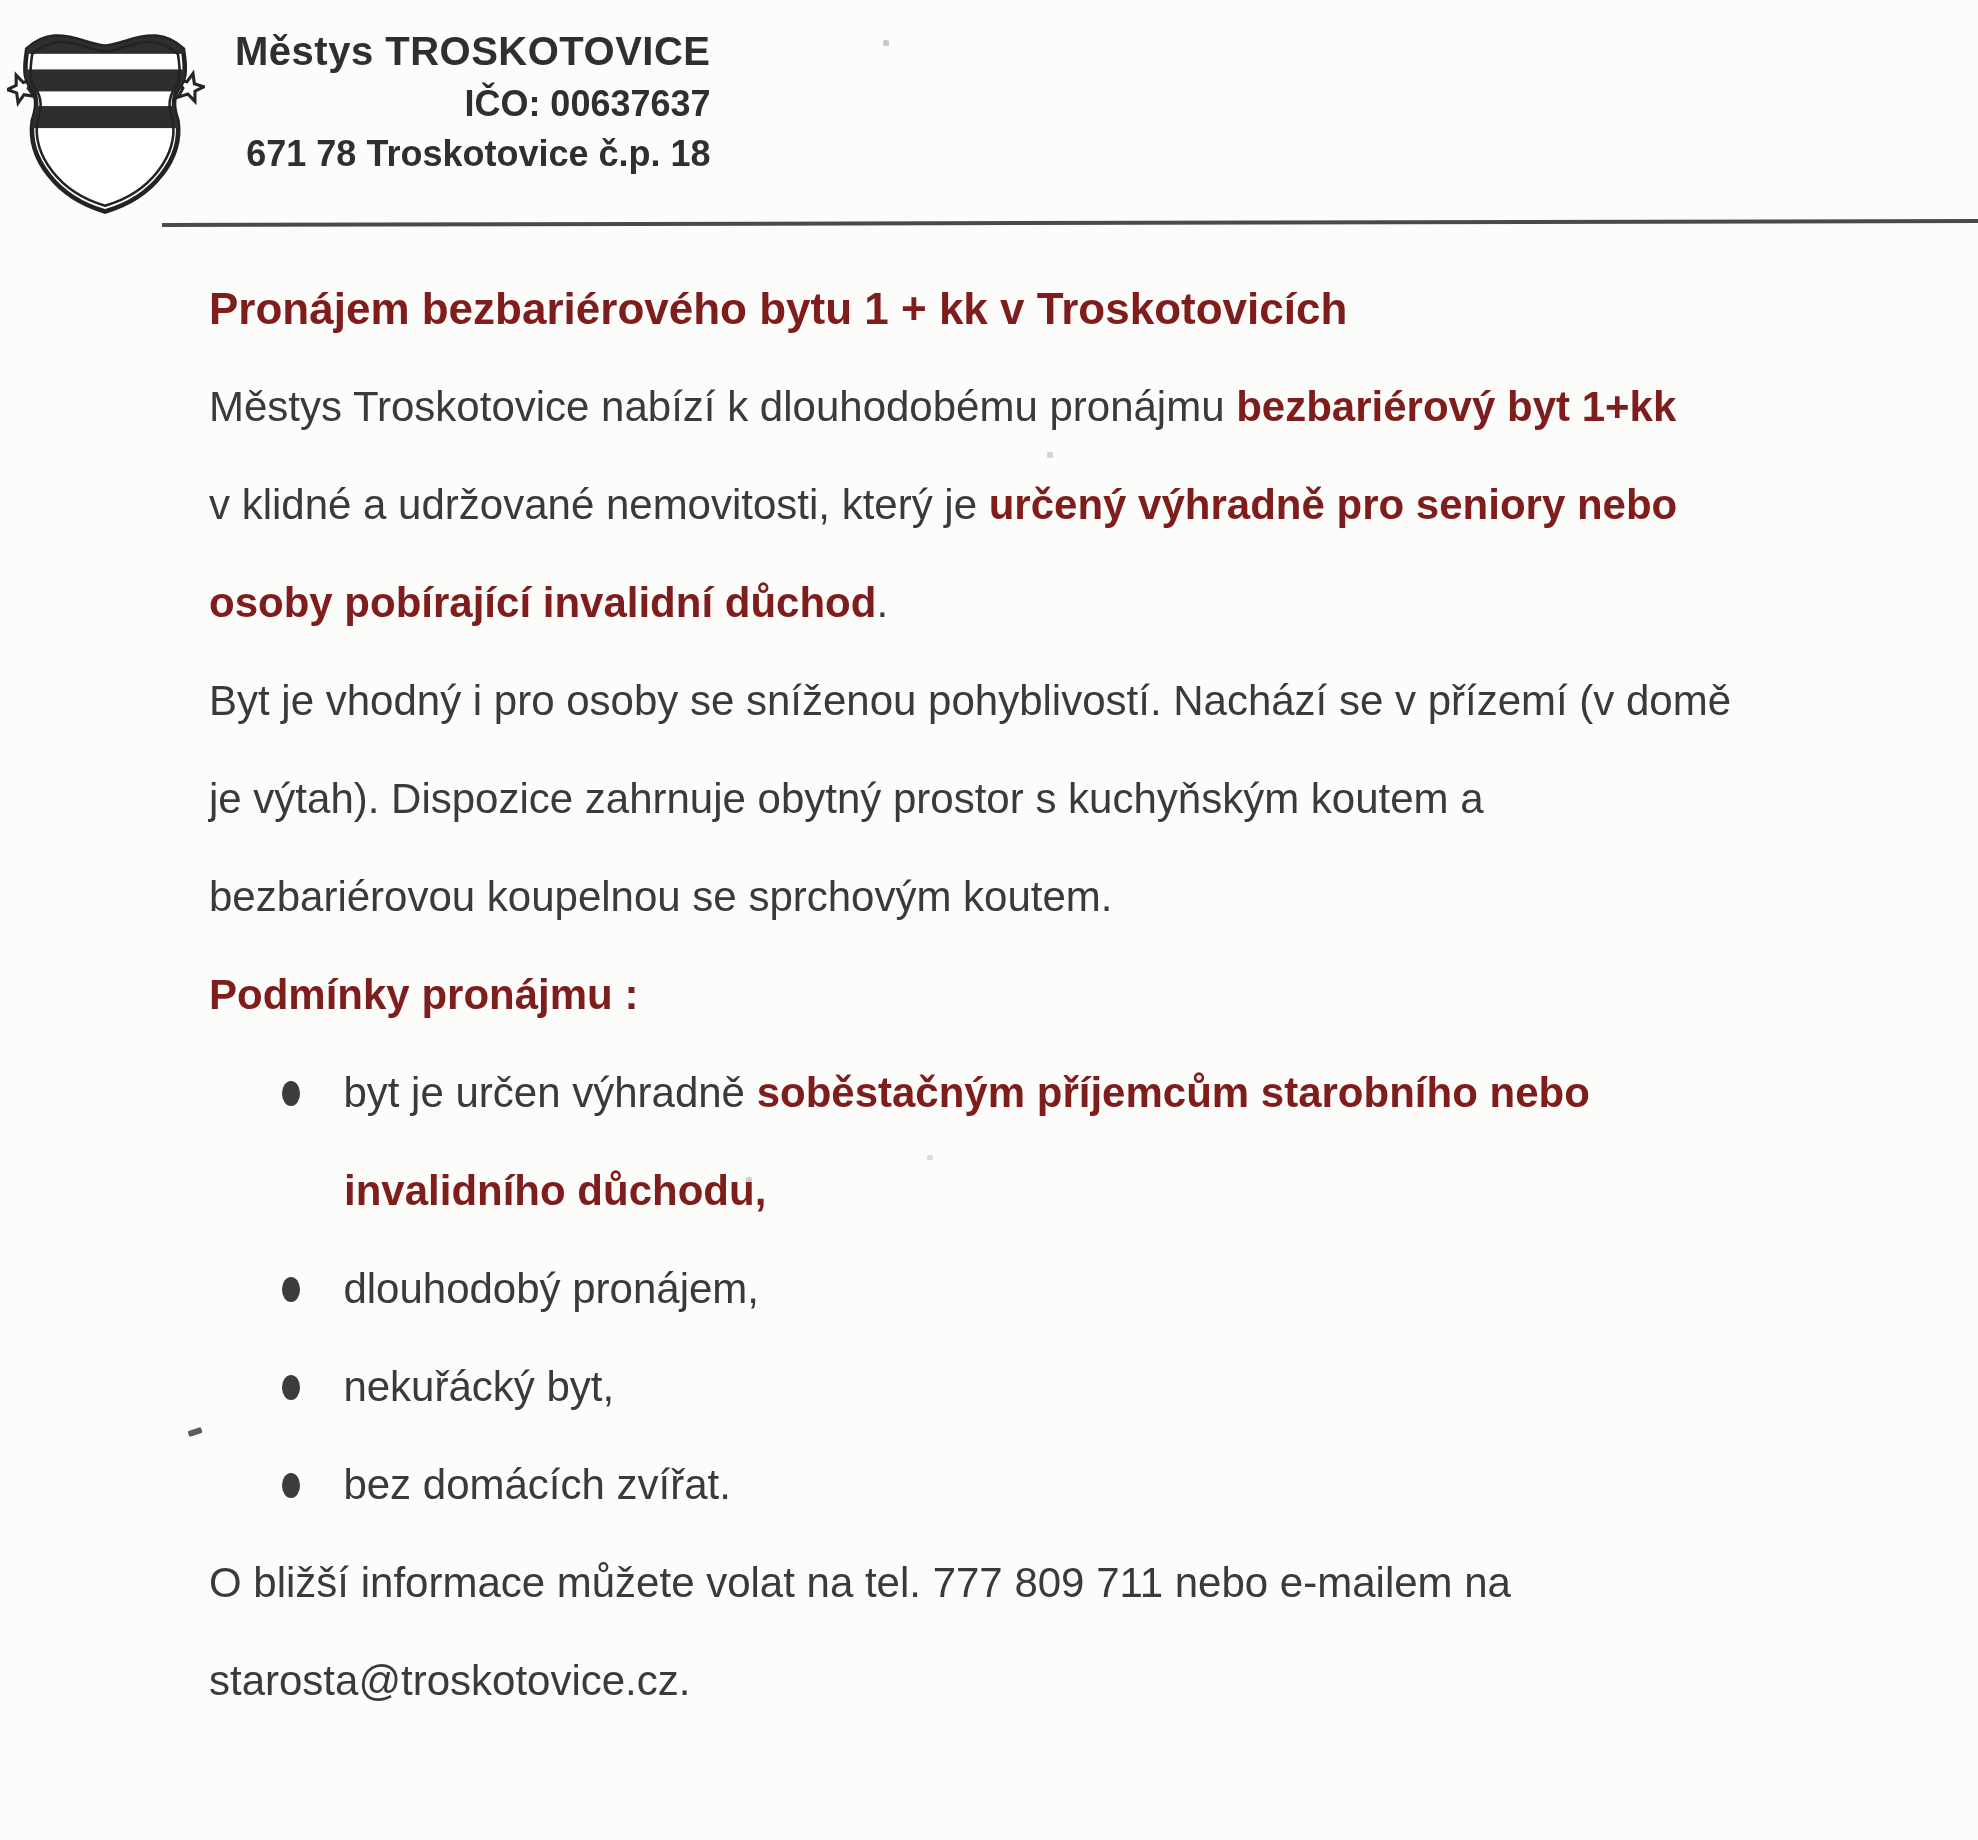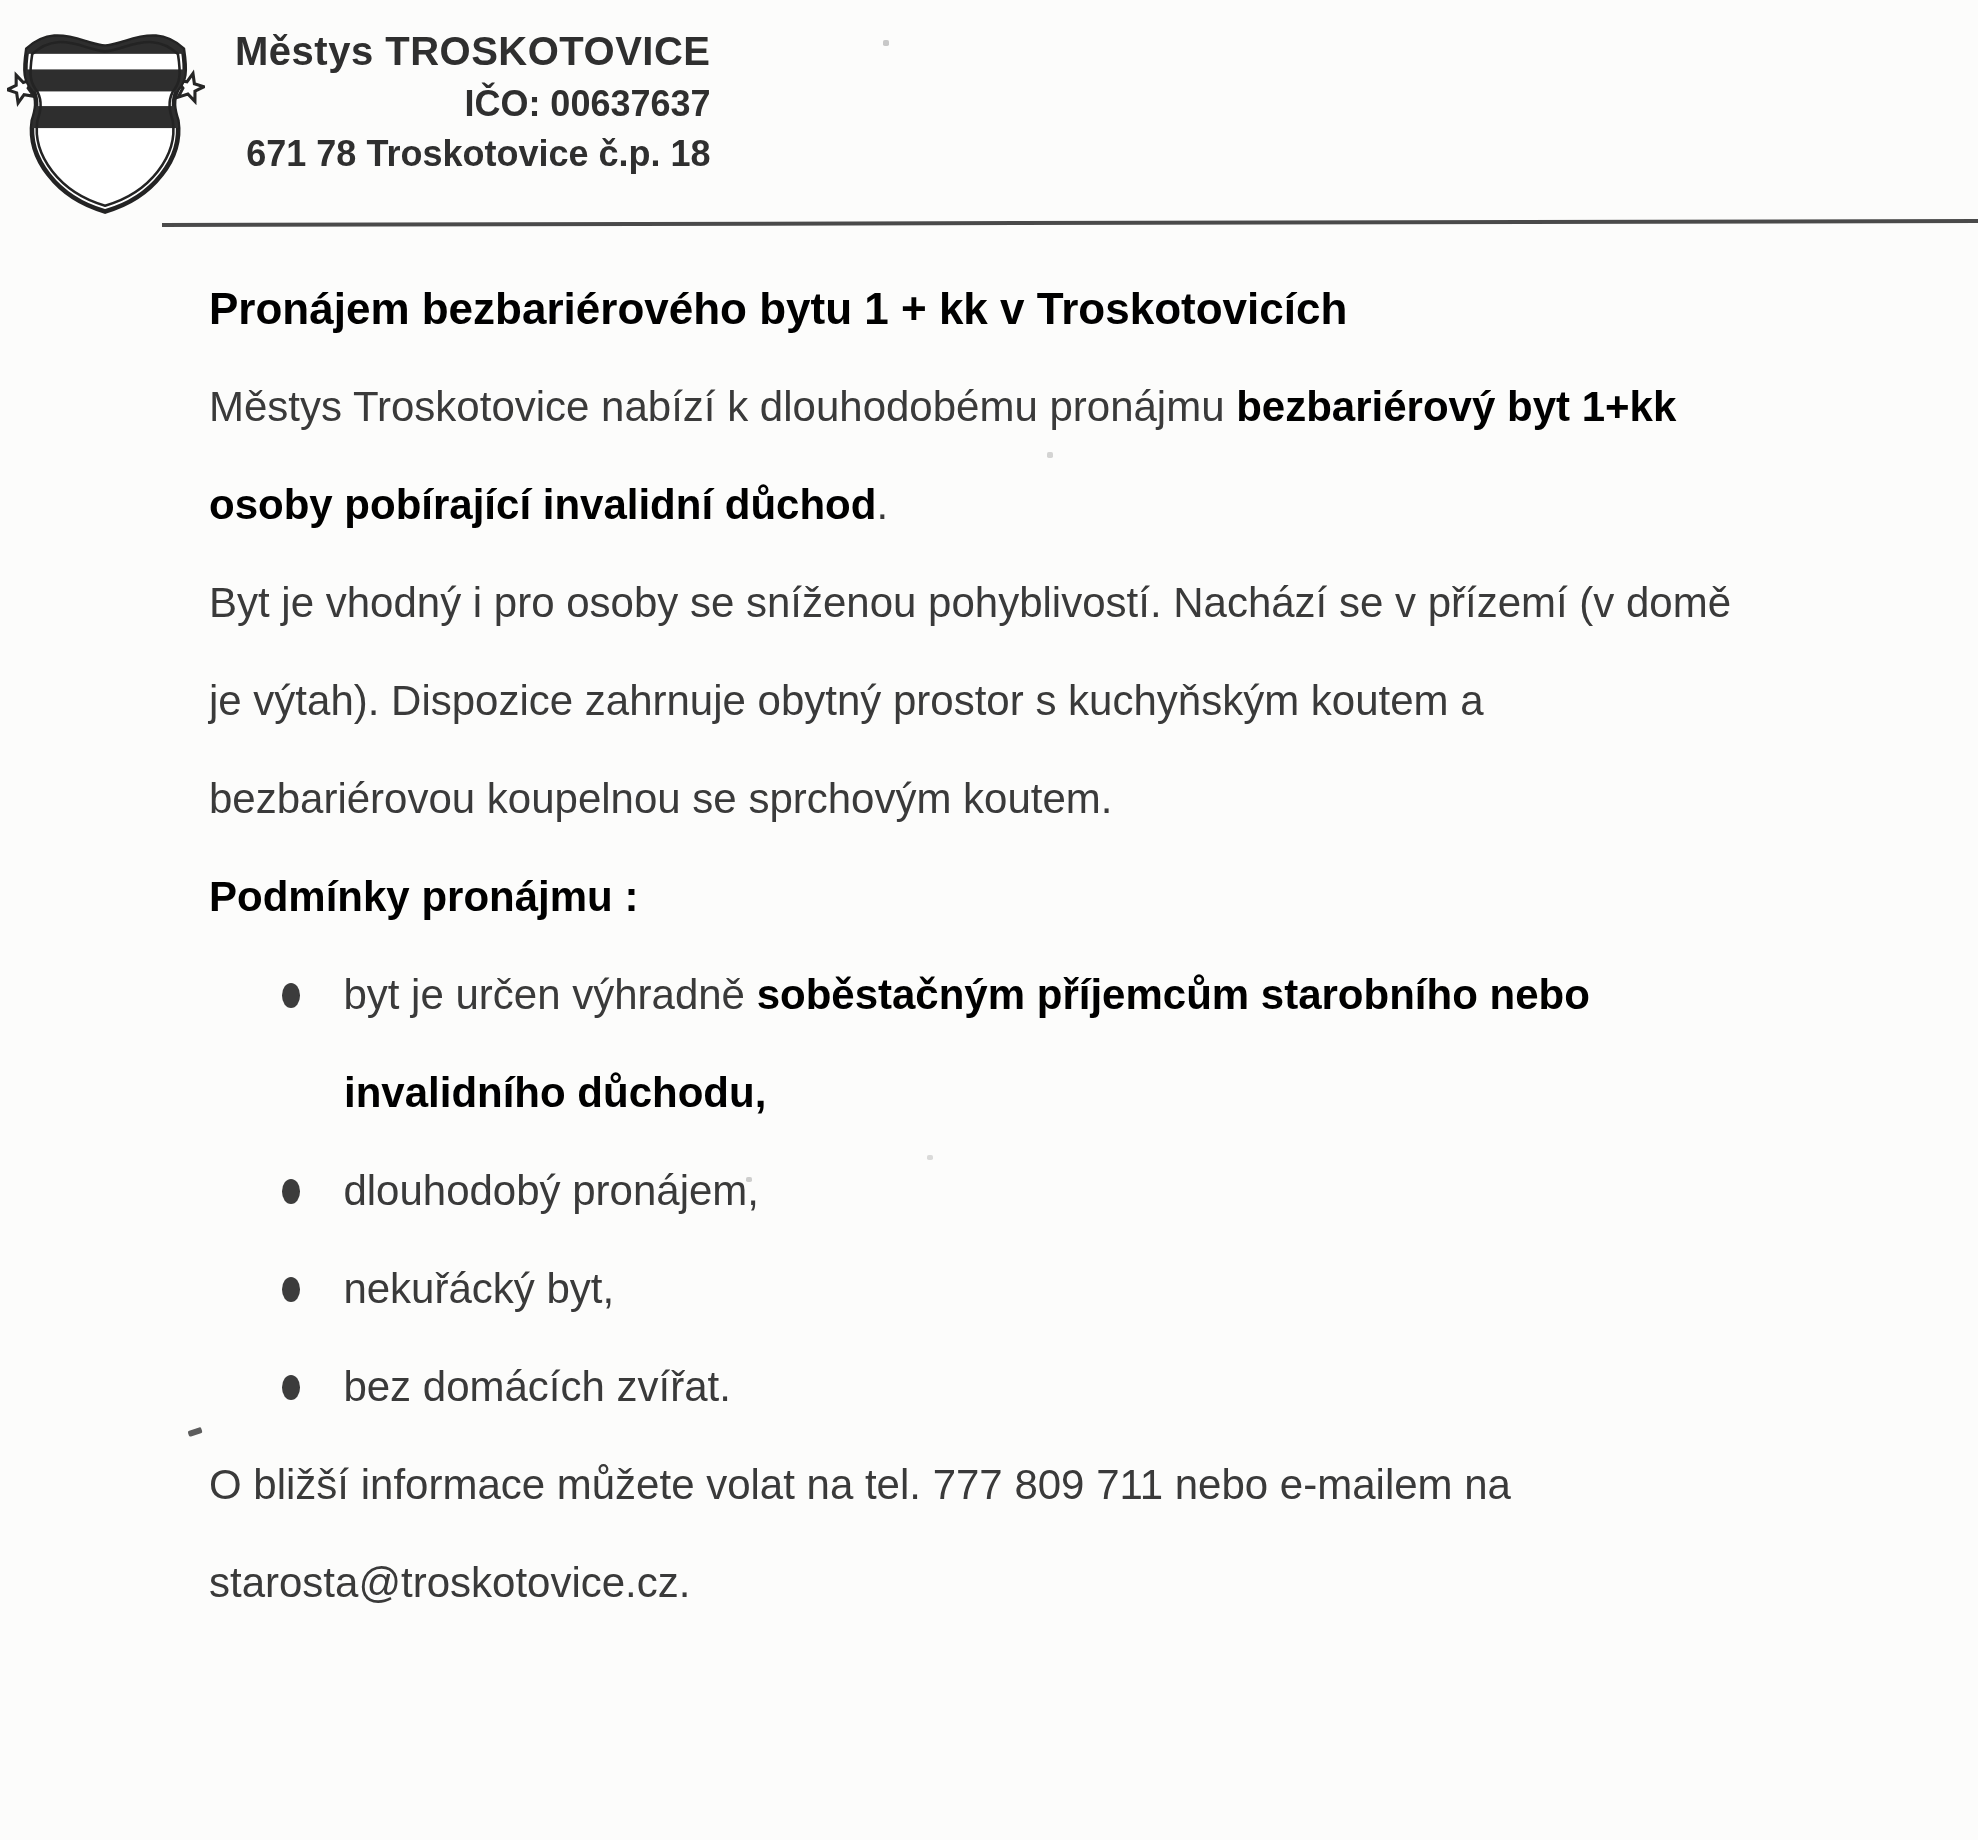--- a/index.html
+++ b/index.html
@@ -15,21 +15,21 @@
   .logo { position:absolute; left:7.3px; top:18.4px; width:198px; height:200px; }
   .header-text { position:absolute; left:235px; top:24px; font-weight:bold; color:#2f2f2f; }
   .org-name  { font-size:40px; line-height:55px; letter-spacing:0.5px; }
   .header-sub{ font-size:36px; line-height:50px;text-align:right; }
   .rule { position:absolute; left:162px; top:221px; width:1817px; height:3.7px; background:#4a4a4a; transform:rotate(-0.12deg); }
   
   .content { position:absolute; left:209px; top:260px; width:1754px; font-size:42px; }
   .line { height:98px; display:flex; align-items:center; white-space:pre; }
   .line.title { font-size:44px; }
   .seg { font-weight:normal; color:#3a3a3a; }
-  .seg.b { font-weight:bold; color:#000000; }
+  .seg.b { font-weight:bold; color:#7f1d1d; }
   .dot {
     flex:none; width:18.4px; height:25px; border-radius:50%;
     background:#3c3c3c; margin-left:73px; margin-right:43px;
   }
   .bullet-cont-pad { flex:none; width:135px; }
   
   .speck { position:absolute; background:#8a8a8a; border-radius:1.8px; }
   .speck1 { left:188px; top:1429px; width:13.8px; height:5.5px; transform:rotate(-18deg); background:#5d5d5d; }
   .speck2 { left:883px; top:40px;  width:6.4px;  height:5.5px; opacity:.45; }
   .speck3 { left:1047px; top:452px; width:5.5px; height:5.5px; opacity:.35; }
@@ -71,20 +71,21 @@
     <div class="org-name">Městys TROSKOTOVICE</div>
     <div class="header-sub">IČO: 00637637</div>
     <div class="header-sub">671 78 Troskotovice č.p. 18</div>
   </div>
 
   <div class="rule"></div>
 
   <div class="content" id="doc-body">
       <div class="line title"><span class="seg b">Pronájem bezbariérového bytu 1 + kk v Troskotovicích</span></div>
       <div class="line text"><span class="seg">Městys Troskotovice nabízí k dlouhodobému pronájmu </span><span class="seg b">bezbariérový byt 1+kk</span></div>
+      <div class="line text"><span class="seg">v klidné a udržované nemovitosti, který je </span><span class="seg b">určený výhradně pro seniory nebo</span></div>
       <div class="line text"><span class="seg b">osoby pobírající invalidní důchod</span><span class="seg">.</span></div>
       <div class="line text"><span class="seg">Byt je vhodný i pro osoby se sníženou pohyblivostí. Nachází se v přízemí (v domě</span></div>
       <div class="line text"><span class="seg">je výtah). Dispozice zahrnuje obytný prostor s kuchyňským koutem a</span></div>
       <div class="line text"><span class="seg">bezbariérovou koupelnou se sprchovým koutem.</span></div>
       <div class="line text"><span class="seg b">Podmínky pronájmu :</span></div>
       <div class="line bullet"><span class="dot"></span><span class="seg">byt je určen výhradně </span><span class="seg b">soběstačným příjemcům starobního nebo</span></div>
       <div class="line bullet-cont"><span class="bullet-cont-pad"></span><span class="seg b">invalidního důchodu,</span></div>
       <div class="line bullet"><span class="dot"></span><span class="seg">dlouhodobý pronájem,</span></div>
       <div class="line bullet"><span class="dot"></span><span class="seg">nekuřácký byt,</span></div>
       <div class="line bullet"><span class="dot"></span><span class="seg">bez domácích zvířat.</span></div>

